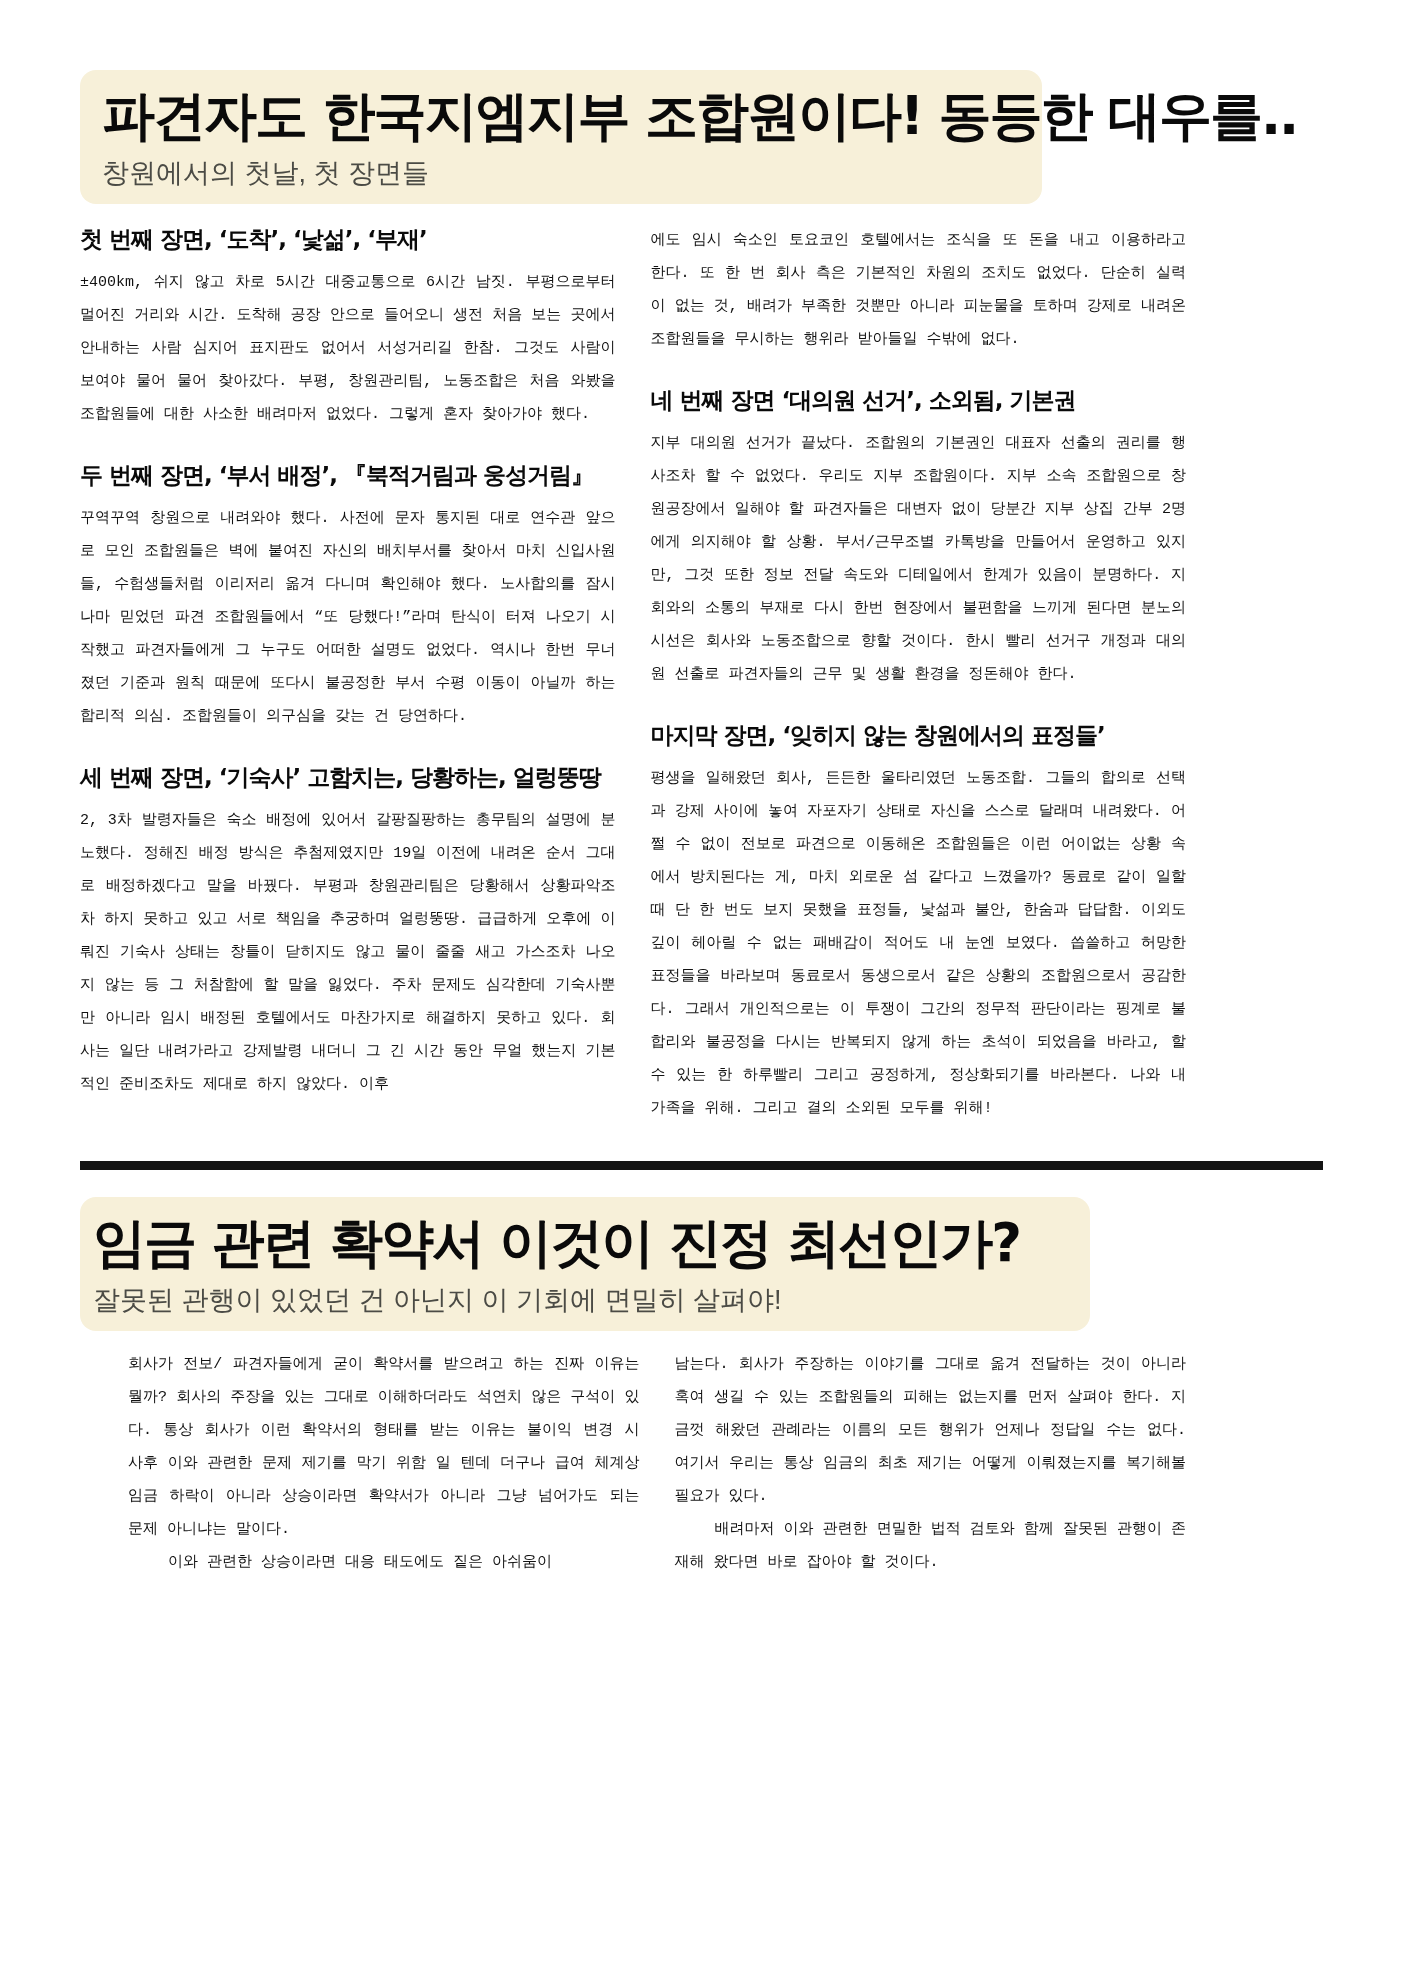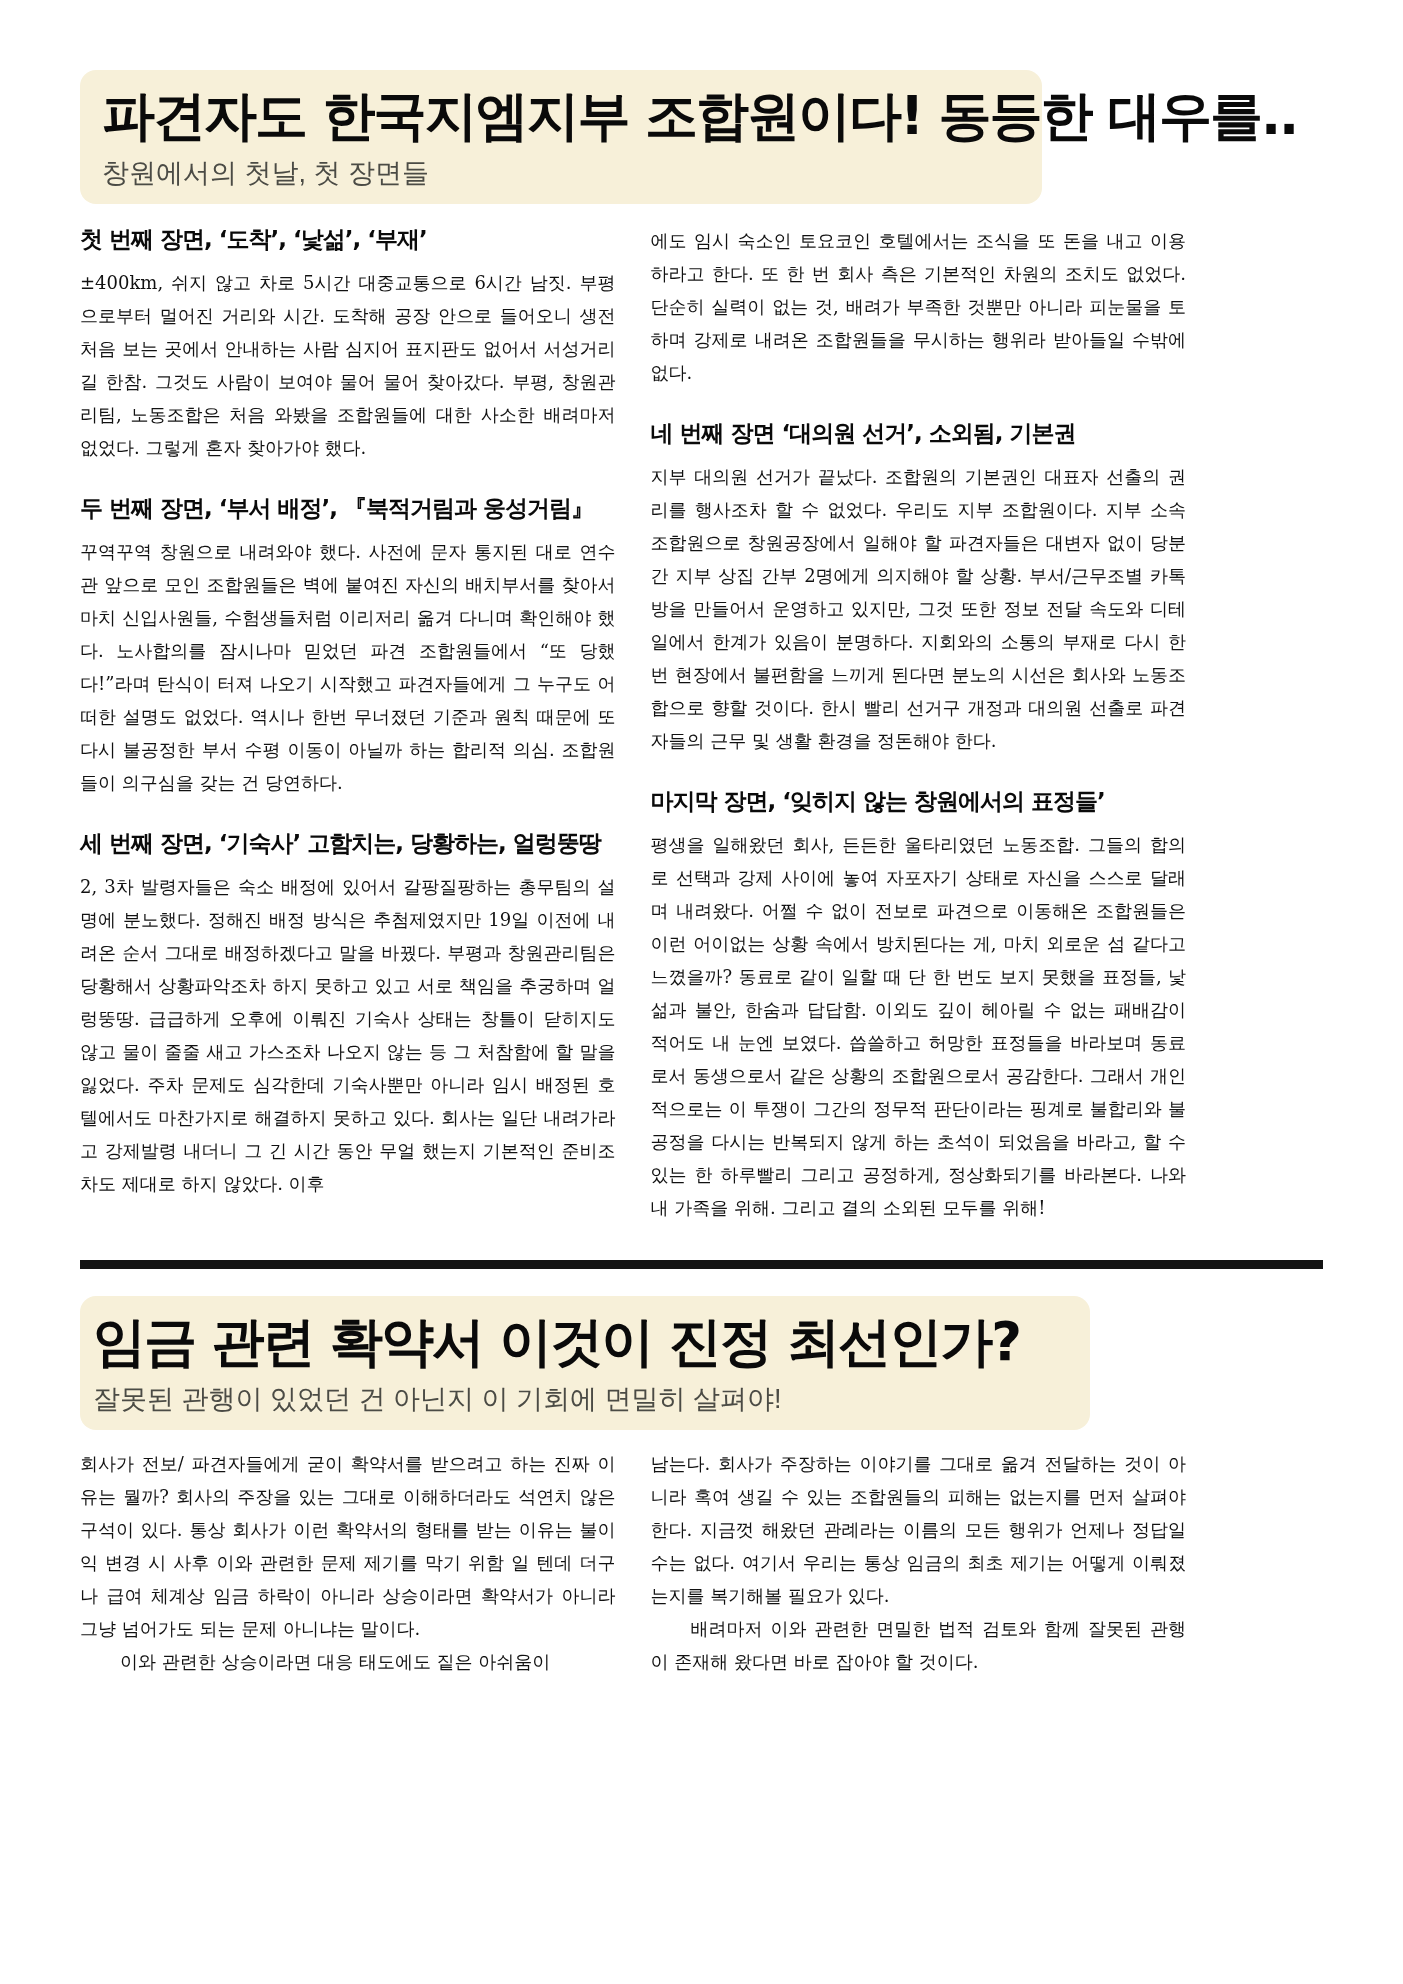--- a/index.html
+++ b/index.html
@@ -51,25 +51,26 @@
     display: flex;
     gap: 35px;
     margin-top: 20px;
   }
   .col {
     width: 604px;
     box-sizing: border-box;
   }
   .col p {
     margin: 0;
-    font-size: 18px;
+    font-size: 15px;
     line-height: 33px;
     text-align: justify;
     color: #111111;
     word-break: break-all;
+    font-family: Liberation Mono, monospace;
   }
   .col p.indent { text-indent: 40px; }
   .col h3 {
     font-family: "DejaVu Sans", "Liberation Sans", sans-serif;
     font-weight: 900;
     font-size: 23px;
     letter-spacing: -1px;
     color: #0a0a0a;
     margin: 27px 0 11px 0;
     white-space: nowrap;
@@ -77,21 +78,21 @@
   .col h3.flush { margin-top: 0; }
   .col h3.after-para { margin-top: 29px; }
   
   .article-rule {
     width: 1243px;
     height: 9px;
     background: #141414;
     margin-top: 36px;
   }
   .second-article-box { margin-top: 27px; }
-  .cols.bottom { margin-top: 17px; }
+  .cols.bottom { margin-top: 17px; margin-left: 48px; }
 </style>
 </head>
 <body>
 
 <div class="page">
 
   <div class="hl-box first">
     <div class="hl-title">파견자도 한국지엠지부 조합원이다! 동등한 대우를..</div>
     <div class="hl-sub">창원에서의 첫날, 첫 장면들</div>
   </div>

